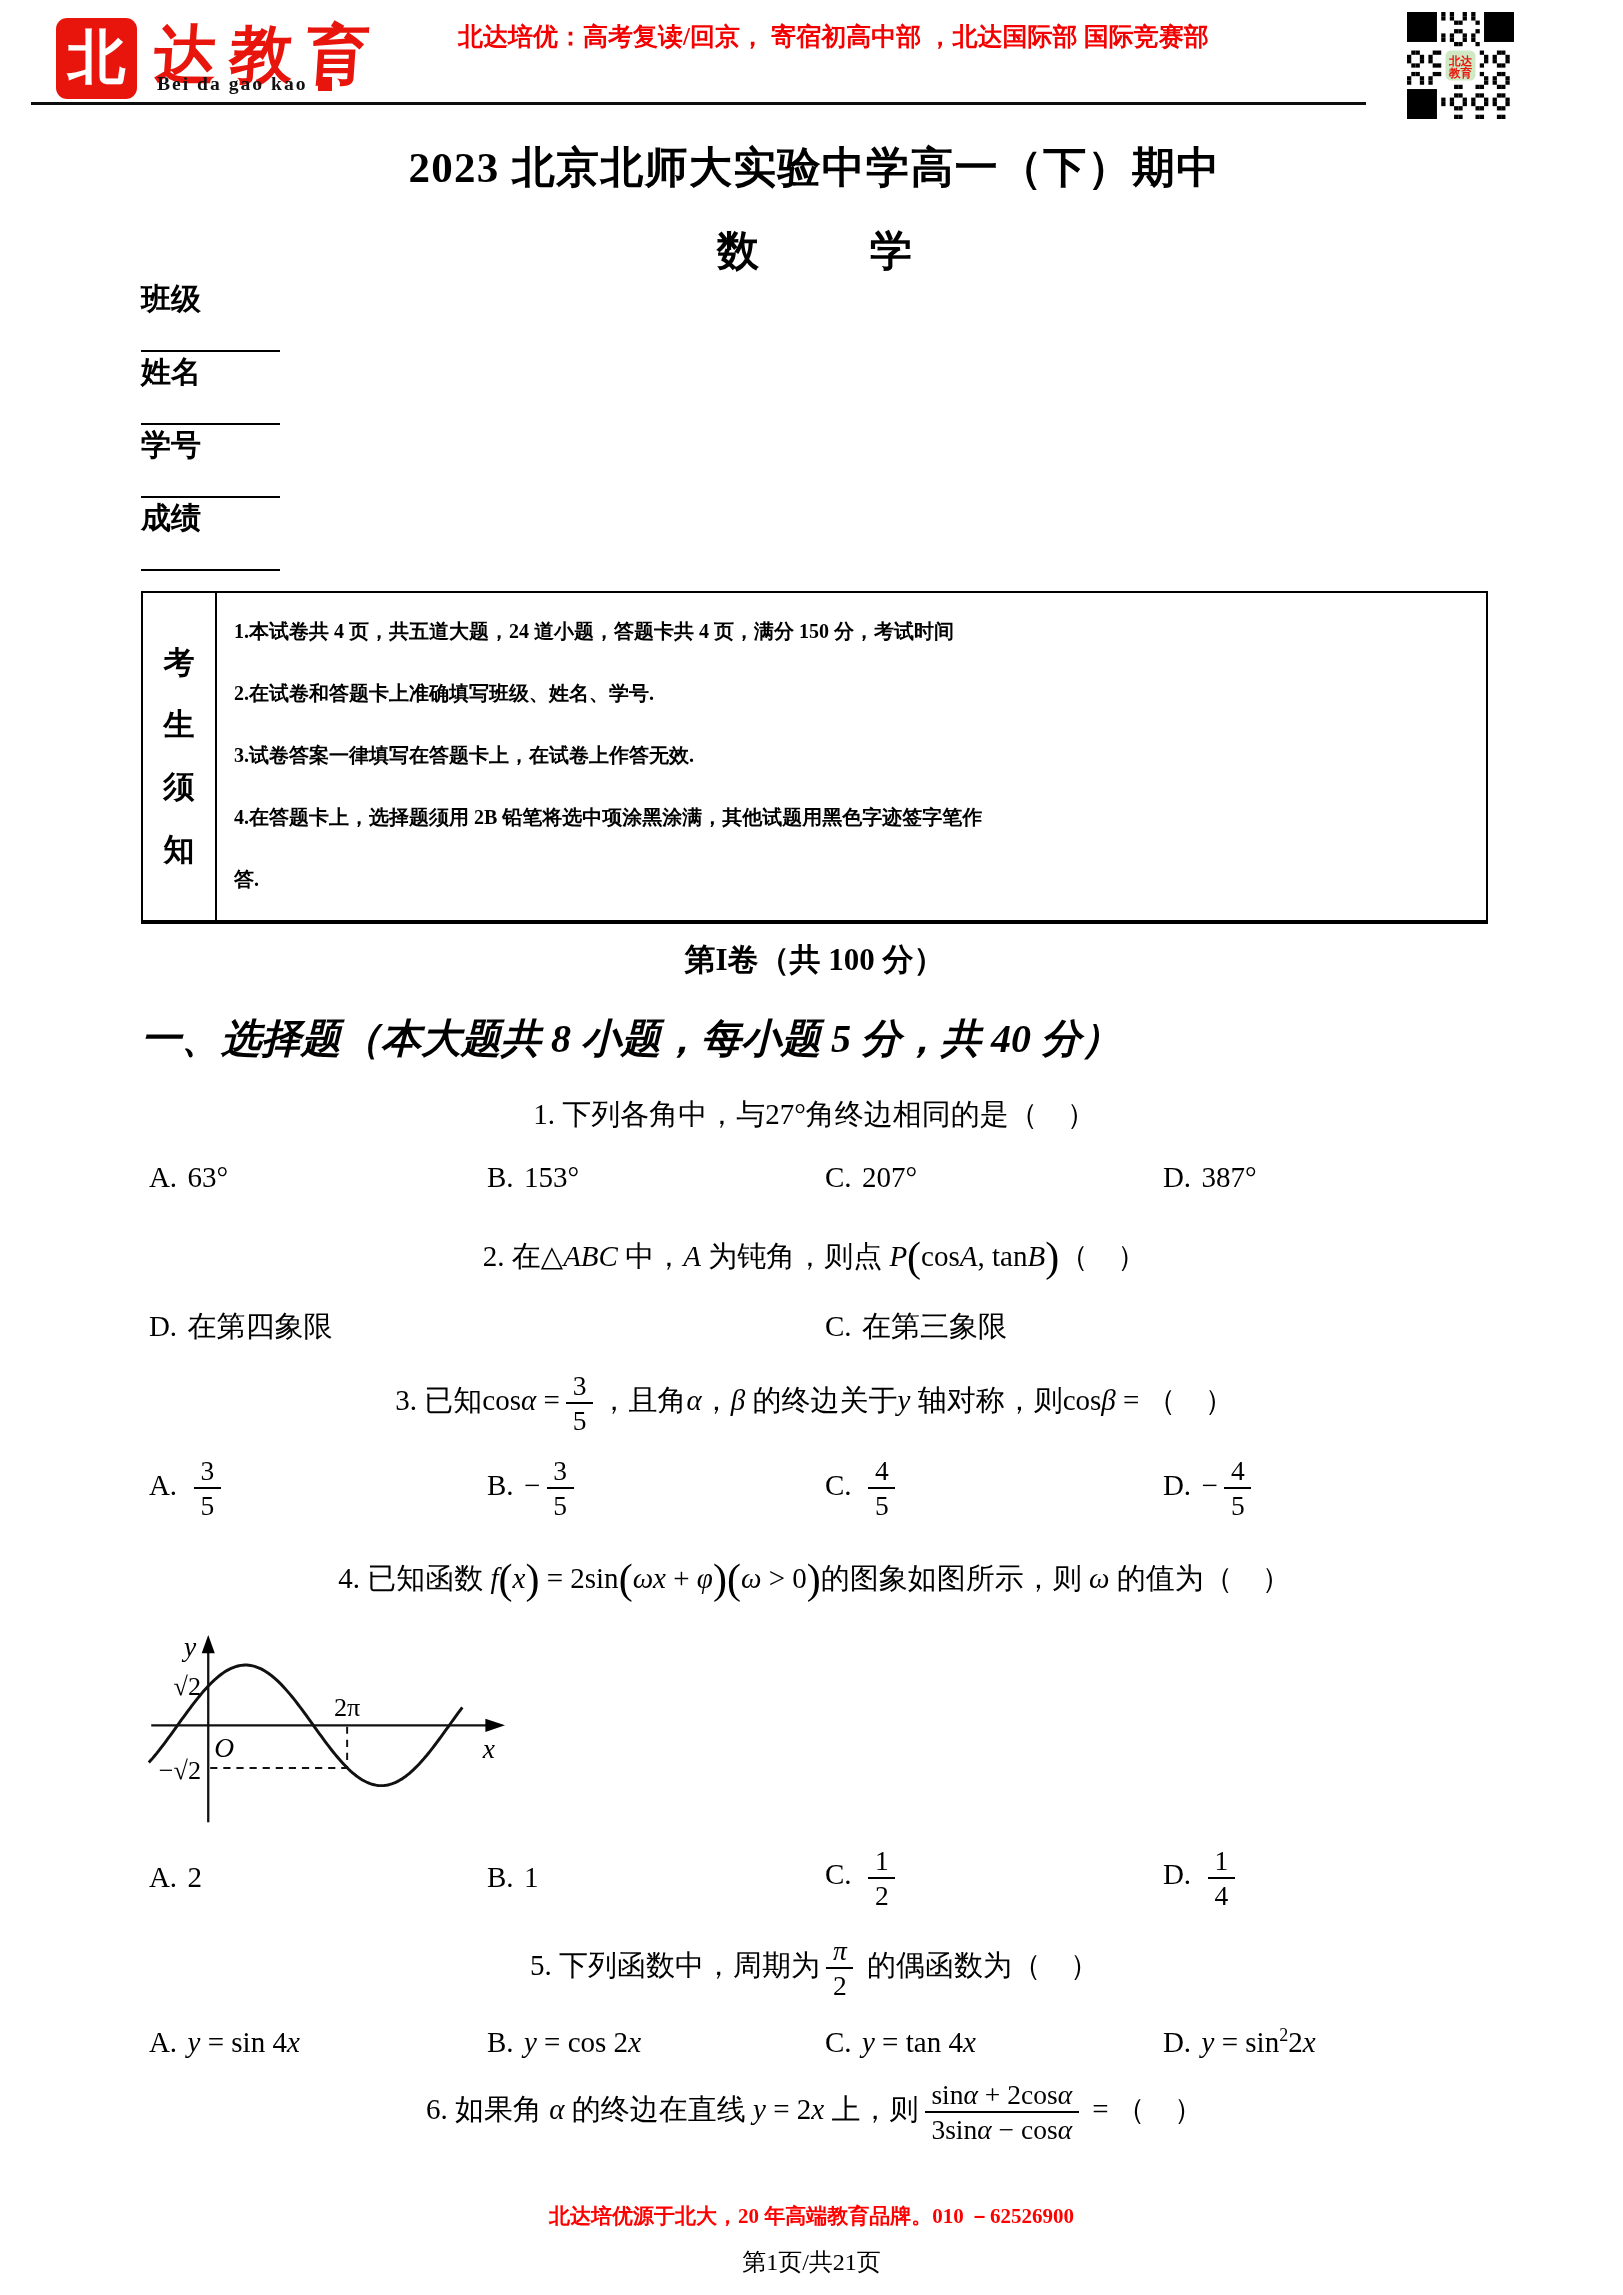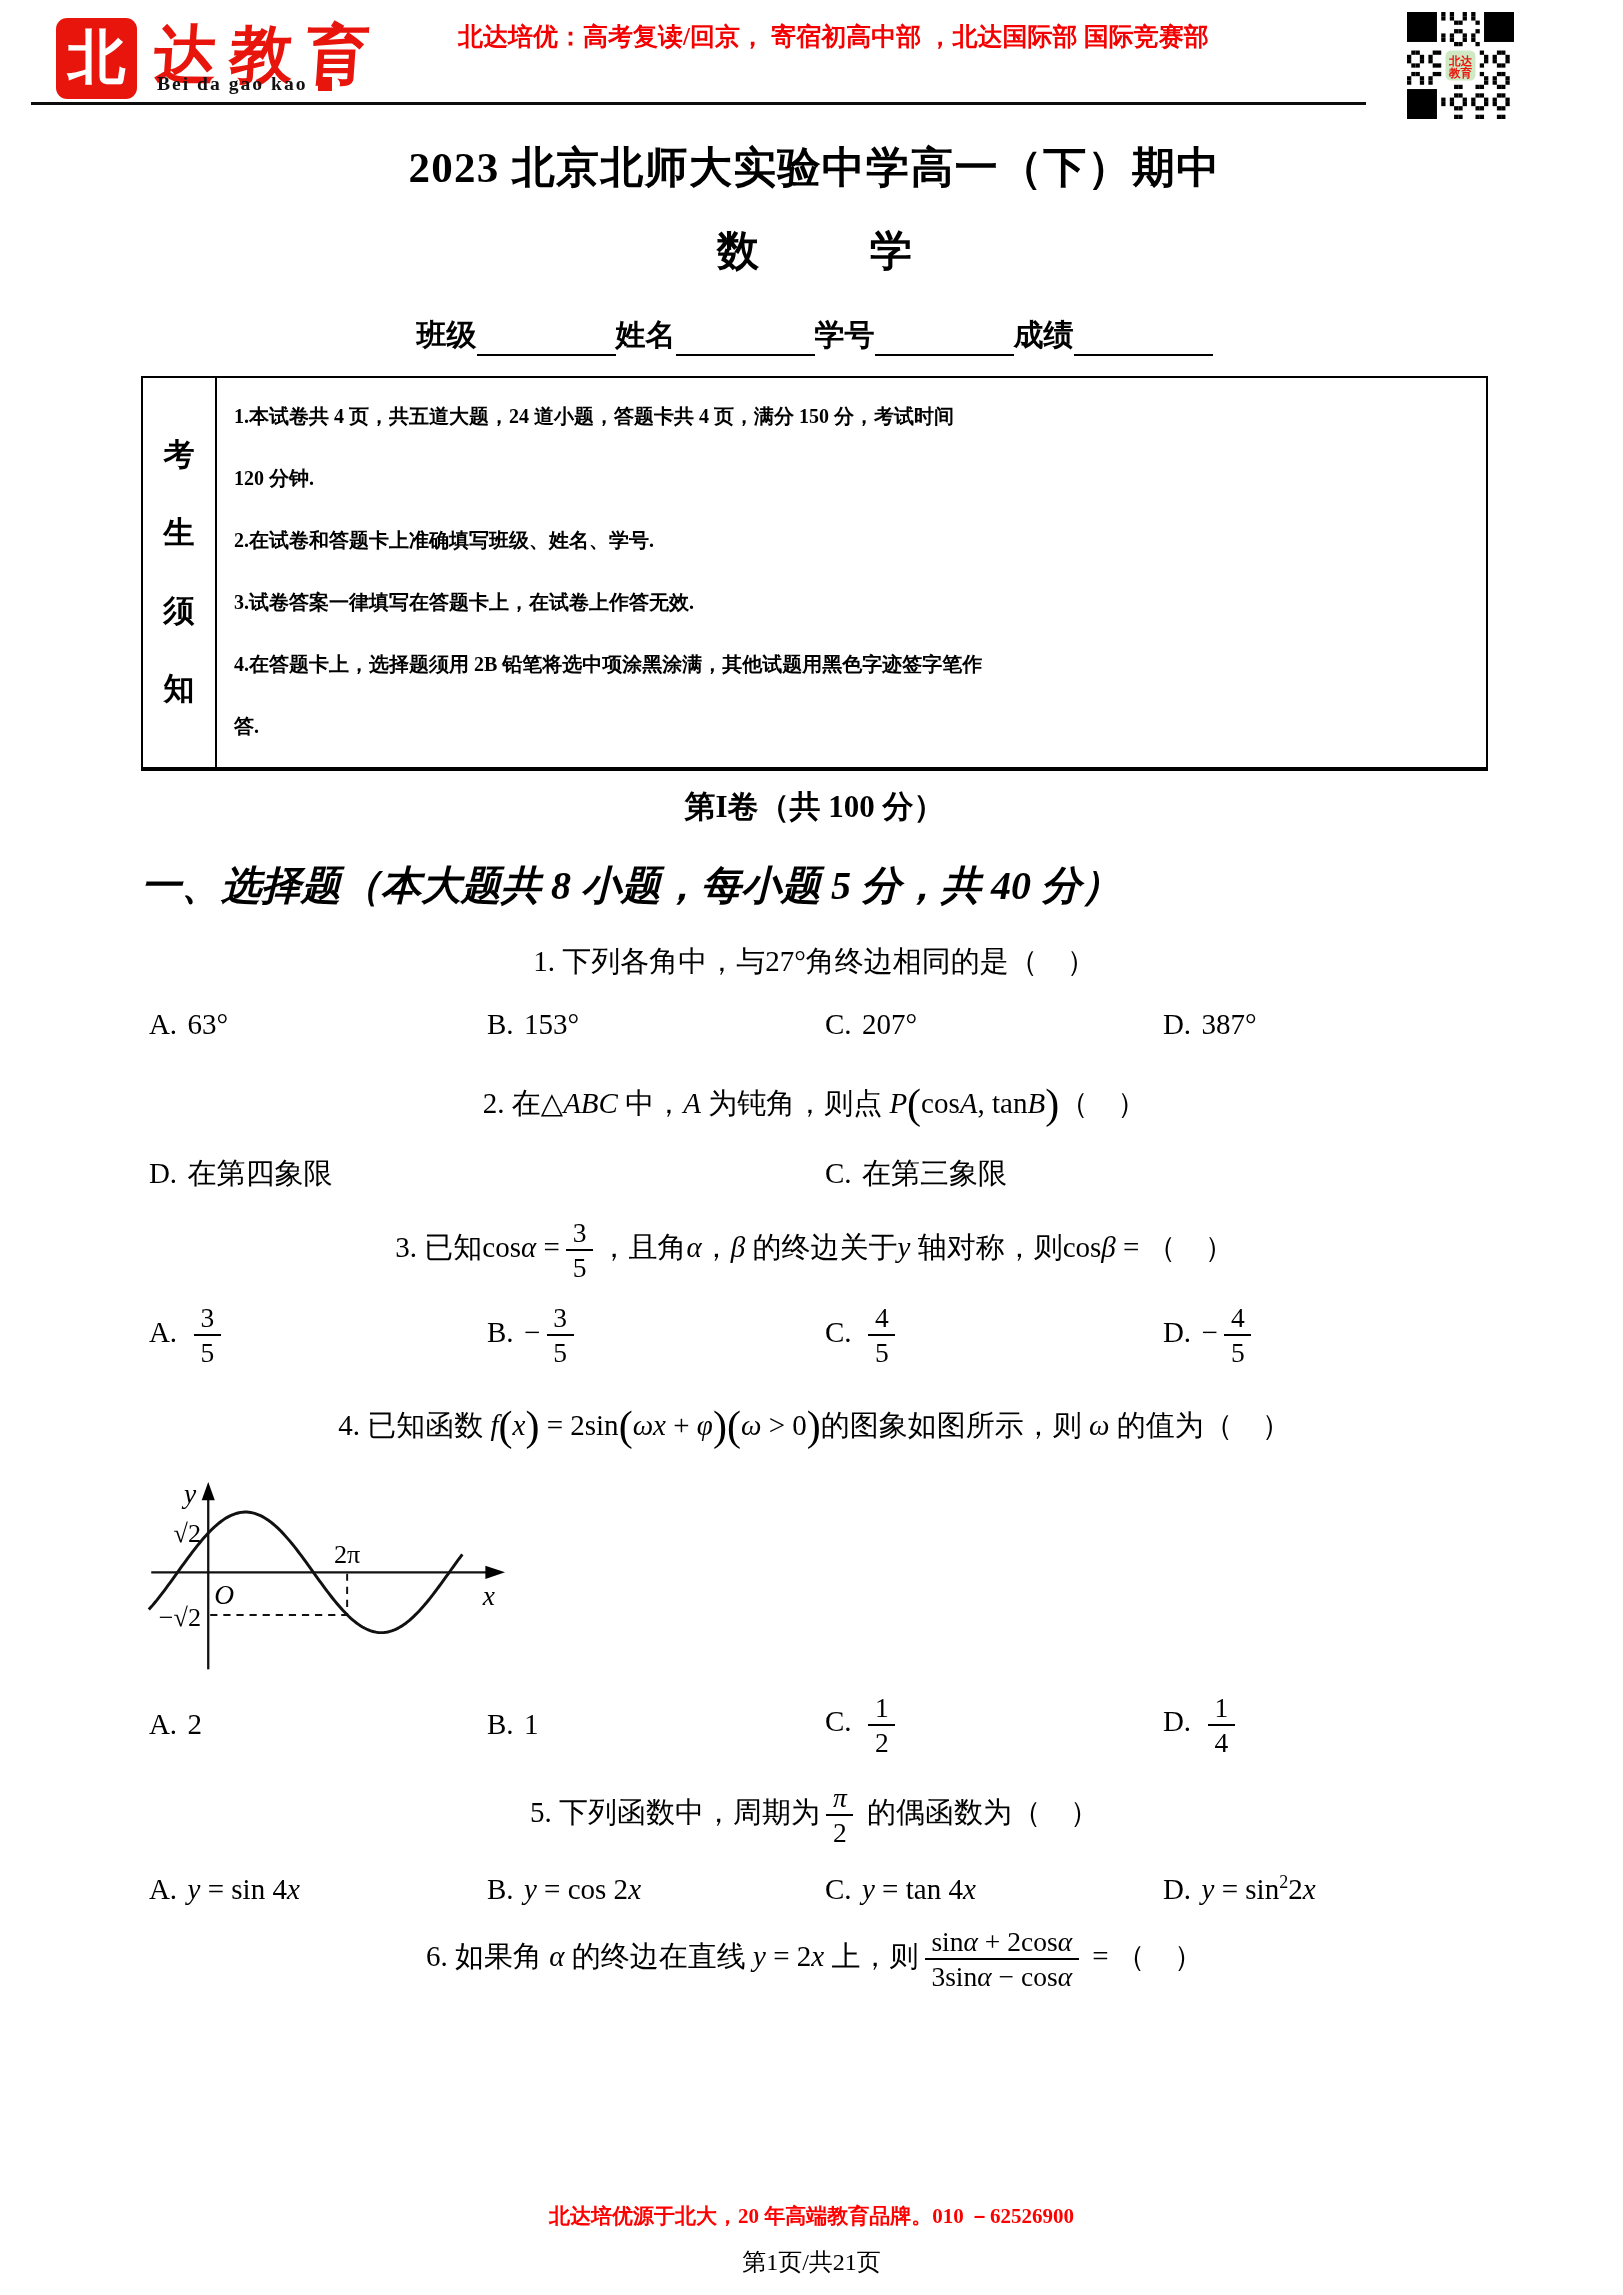--- a/index.html
+++ b/index.html
@@ -23,22 +23,22 @@
           color:#f40000;white-space:nowrap;}
   .qr{position:absolute;right:109px;top:11.8px;width:107px;height:107px;}
   .qr rect{fill:#000;}
   .qr .qr-center{fill:#cfe9c4;}
   .qr text{fill:#e8150d;font-size:5.4px;font-weight:bold;font-family:"Liberation Serif",serif;}
   
   .content{margin:0 135px 0 141px;}
   .doc-title{margin-top:33px;text-align:center;font-size:43px;font-weight:bold;letter-spacing:1.3px;}
   .doc-subject{margin-top:26px;display:flex;justify-content:center;gap:111px;
                font-size:42px;font-weight:bold;}
-  .fill-row{margin-top:36px;display:flex;justify-content:center;align-items:flex-end;
-            font-size:30px;font-weight:bold;}
+  .fill-row{display:flex;justify-content:center;align-items:flex-start;
+            font-size:30px;font-weight:bold;flex-direction:column;}
   .fl-line{width:139px;border-bottom:2.6px solid #000;height:30px;}
   
   .notice{margin-top:19.6px;display:flex;border:2px solid #000;border-bottom-width:4.6px;}
   .n-side{width:72px;border-right:2px solid #000;display:flex;flex-direction:column;
           justify-content:space-around;align-items:center;padding:39px 0;
           font-size:31px;font-weight:bold;}
   .n-body{flex:1;padding:7.9px 10.5px 9.2px 17px;font-size:20px;font-weight:bold;}
   .n-body p{margin:0;line-height:62px;}
   
   .vol-title{margin-top:15.7px;text-align:center;font-size:31px;font-weight:bold;}
@@ -238,21 +238,20 @@
 
   <div class="notice">
     <div class="n-side">
       <span>考</span>
       <span>生</span>
       <span>须</span>
       <span>知</span>
     </div>
     <div class="n-body">
       <p>1.本试卷共 4 页，共五道大题，24 道小题，答题卡共 4 页，满分 150 分，考试时间</p>
-      <p>120 分钟.</p>
       <p>2.在试卷和答题卡上准确填写班级、姓名、学号.</p>
       <p>3.试卷答案一律填写在答题卡上，在试卷上作答无效.</p>
       <p>4.在答题卡上，选择题须用 2B 铅笔将选中项涂黑涂满，其他试题用黑色字迹签字笔作</p>
       <p>答.</p>
     </div>
   </div>
 
   <div class="vol-title">第I卷（共 100 分）</div>
   <div class="part-title">一、选择题（本大题共 8 小题，每小题 5 分，共 40 分）</div>
 

